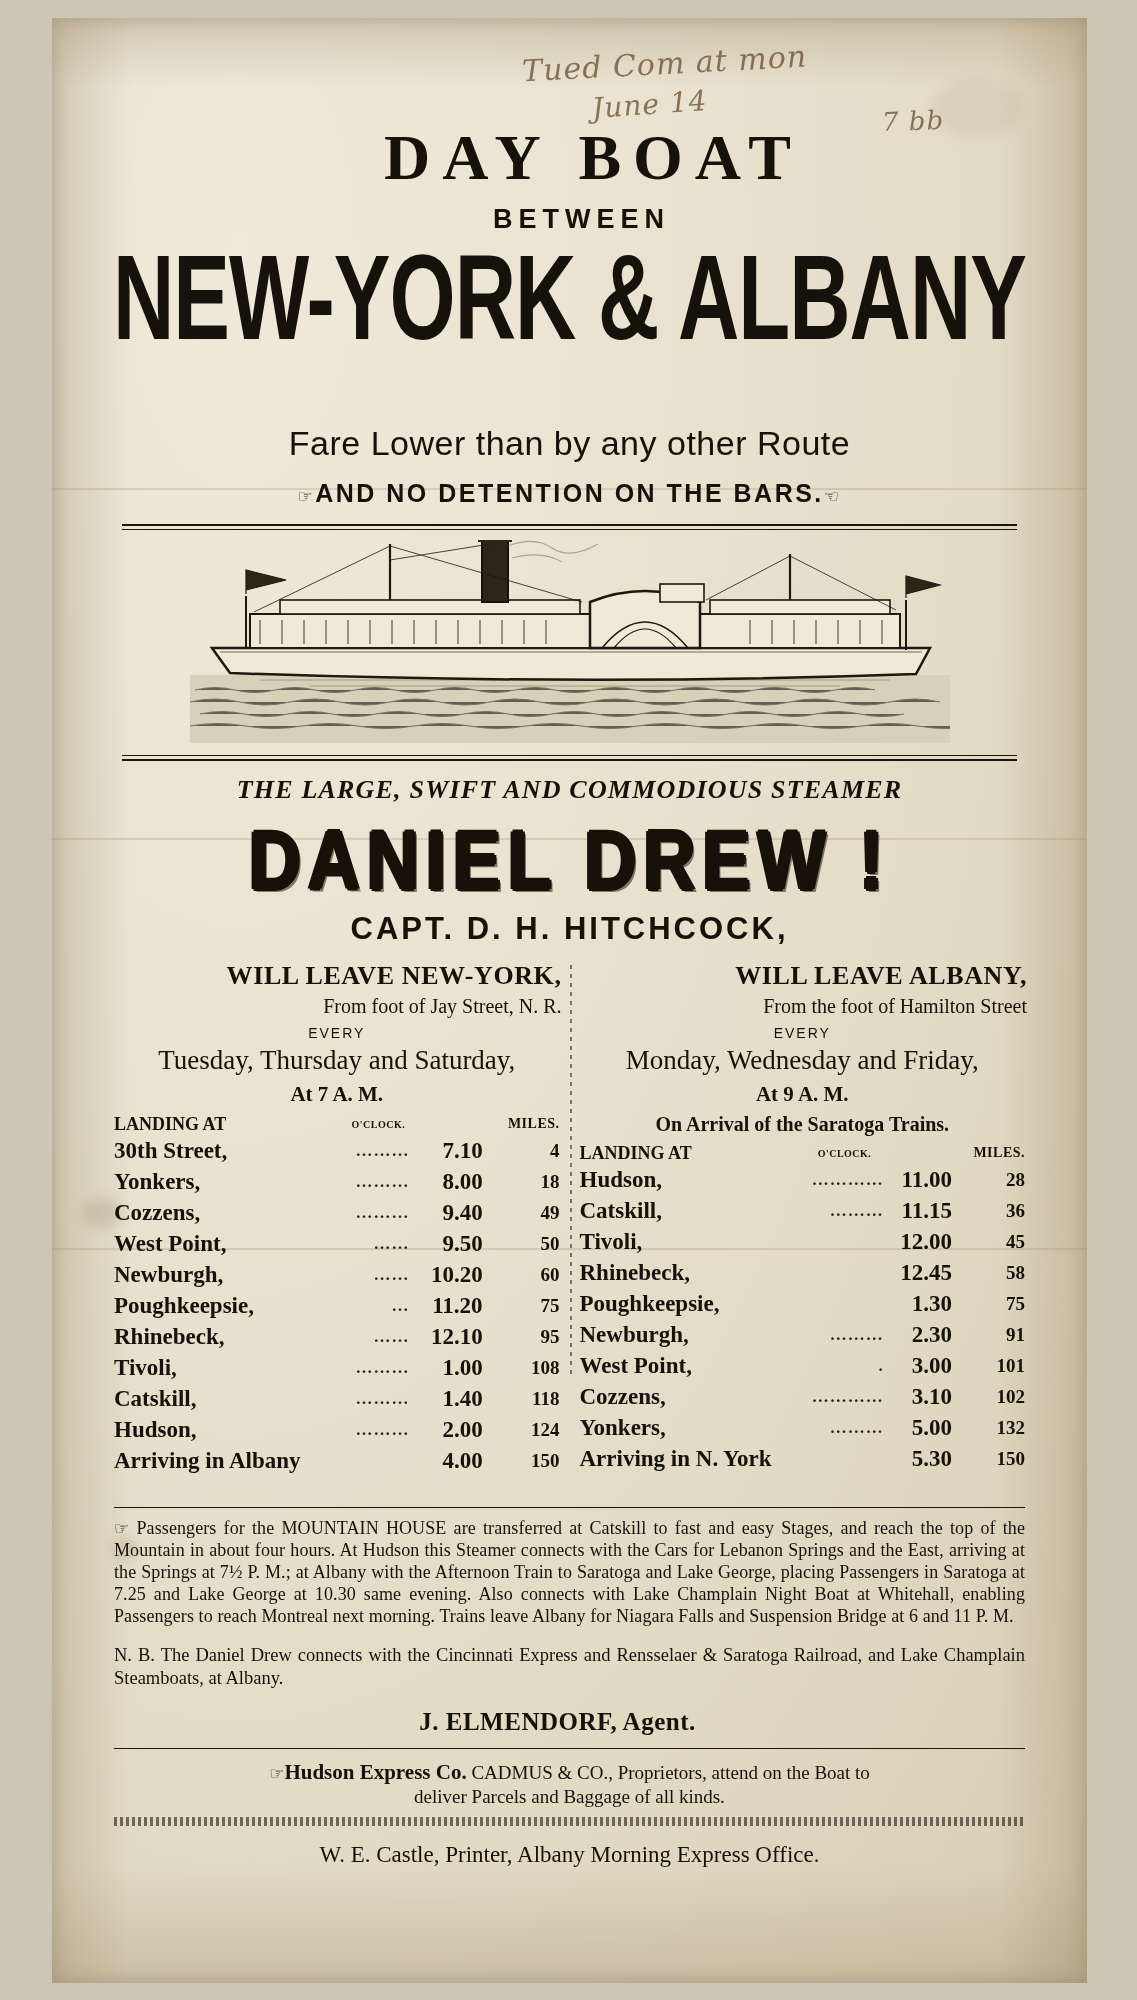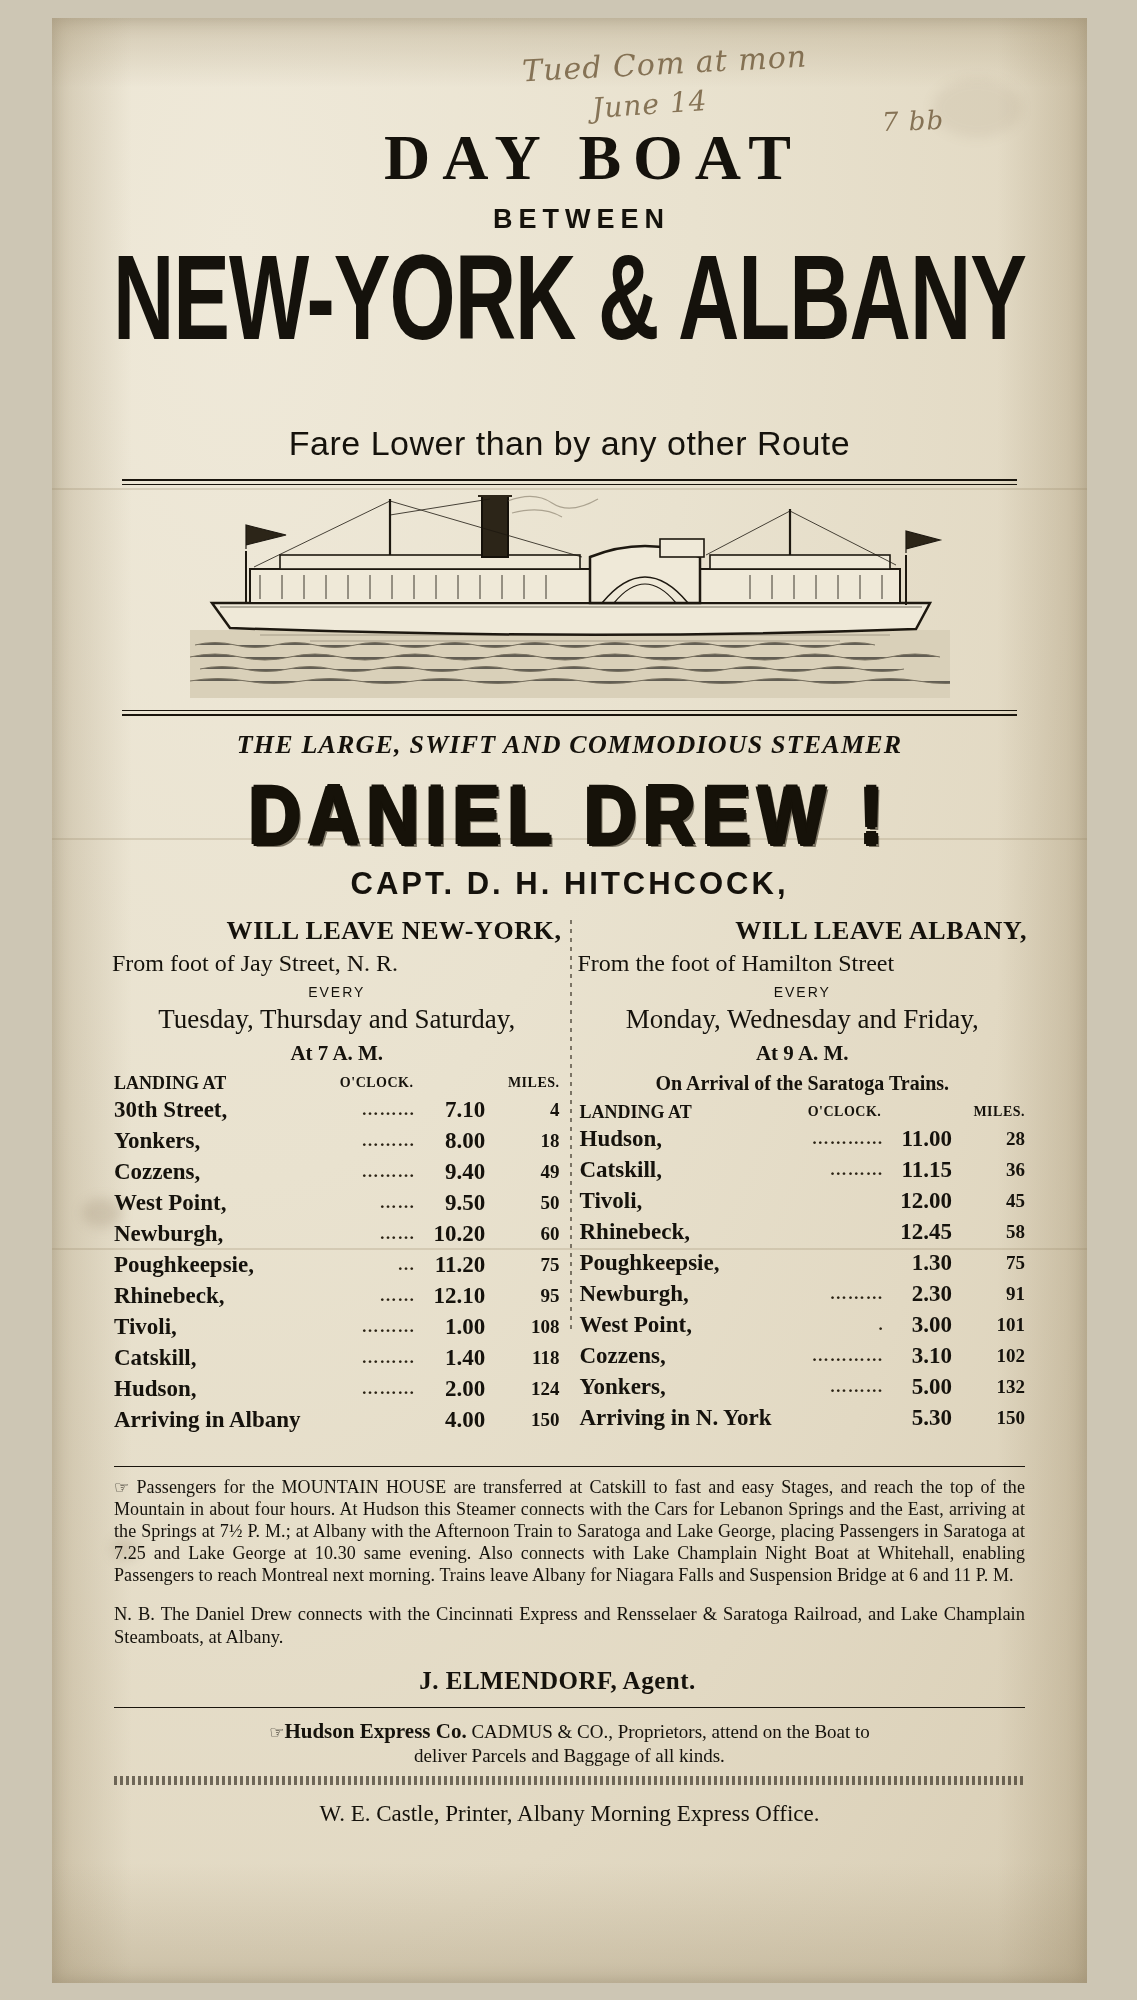--- a/index.html
+++ b/index.html
@@ -157,23 +157,23 @@
     opacity:.55;
   }
   .col-head{
     text-align:right;
     font-family:"Liberation Serif", serif;
     font-weight:bold;
     font-size:26px;
     letter-spacing:.6px;
   }
   .col-sub{
-    text-align:left;
-    font-family:"Liberation Serif", serif;
-    font-size:24px;
+    text-align:right;
+    font-family:"Liberation Serif", serif;
+    font-size:20px;
     margin-top:4px;
   }
   .col-every{
     text-align:center;
     font-family:"Liberation Sans", sans-serif;
     font-size:14px;
     letter-spacing:2px;
     margin-top:7px;
   }
   .col-days{
@@ -197,21 +197,21 @@
     margin-top:6px;
   }
   .tbl{width:100%;border-collapse:collapse;margin-top:6px;}
   .tbl th{
     font-family:"Liberation Serif", serif;
     font-weight:bold;
     font-size:18px;
     padding:1px 2px;
     text-align:left;
   }
-  .tbl th.c{text-align:center;font-size:14px;letter-spacing:.5px;}
+  .tbl th.c{text-align:center;font-size:10px;letter-spacing:.5px;}
   .tbl th.r{text-align:right;font-size:14px;letter-spacing:.5px;}
   .tbl td{
     font-family:"Liberation Serif", serif;
     font-weight:bold;
     font-size:23px;
     padding:2.5px 2px;
     white-space:nowrap;
   }
   .tbl td.dots{font-size:17px;font-weight:bold;text-align:right;letter-spacing:1px;color:#2a2214;padding-right:6px;}
   .tbl td.time{text-align:right;font-size:23px;padding-right:12px;}
@@ -279,20 +279,23 @@
 
     <div class="handwrite hw1">Tued Com at mon</div>
     <div class="handwrite hw2">June 14</div>
     <div class="handwrite hw3">7 bb</div>
 
     <div class="h-dayboat">DAY BOAT</div>
     <div class="h-between">BETWEEN</div>
     <div class="h-nyalbany">NEW-YORK &amp; ALBANY</div>
     <div style="height:48px"></div>
     <div class="h-fare">Fare Lower than by any other Route</div>
+    <div class="h-bars">
+      <span class="hand-l pointer">☞</span><span>AND NO DETENTION ON THE BARS.</span><span class="hand-r pointer">☜</span>
+    </div>
 
     <div class="rule"></div>
 
     <div class="boatwrap">
       <svg width="760" height="205" viewBox="0 0 760 205">
 
         <rect x="0" y="135" width="760" height="68" fill="#d9d0b9"></rect>
         <g stroke="#2a2418" stroke-width="1" opacity=".55">
           <path d="M5 150 q20 -5 40 0 t40 0 t40 0 t40 0 t40 0 t40 0 t40 0 t40 0 t40 0 t40 0 t40 0 t40 0 t40 0 t40 0 t40 0 t40 0 t40 0"></path>
           <path d="M0 162 q25 -6 50 0 t50 0 t50 0 t50 0 t50 0 t50 0 t50 0 t50 0 t50 0 t50 0 t50 0 t50 0 t50 0 t50 0 t50 0"></path>

